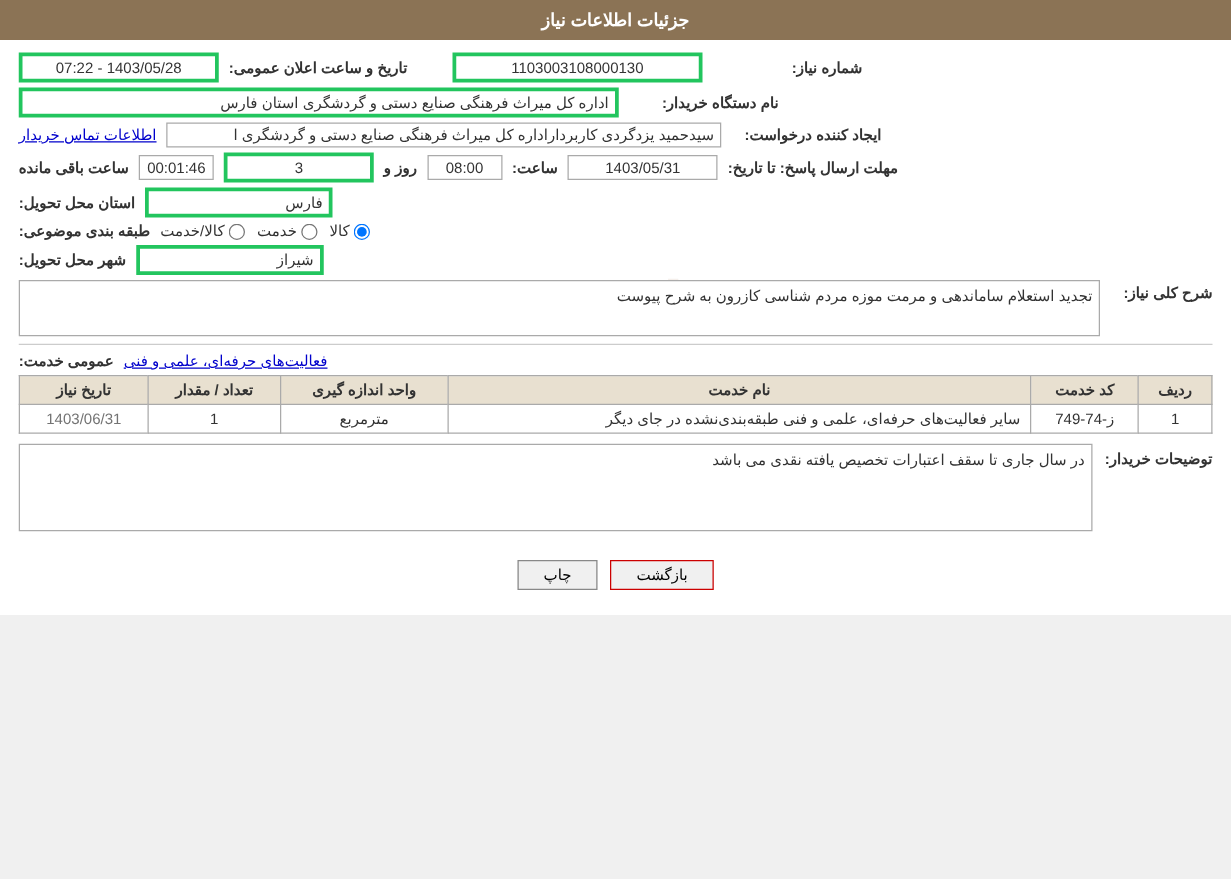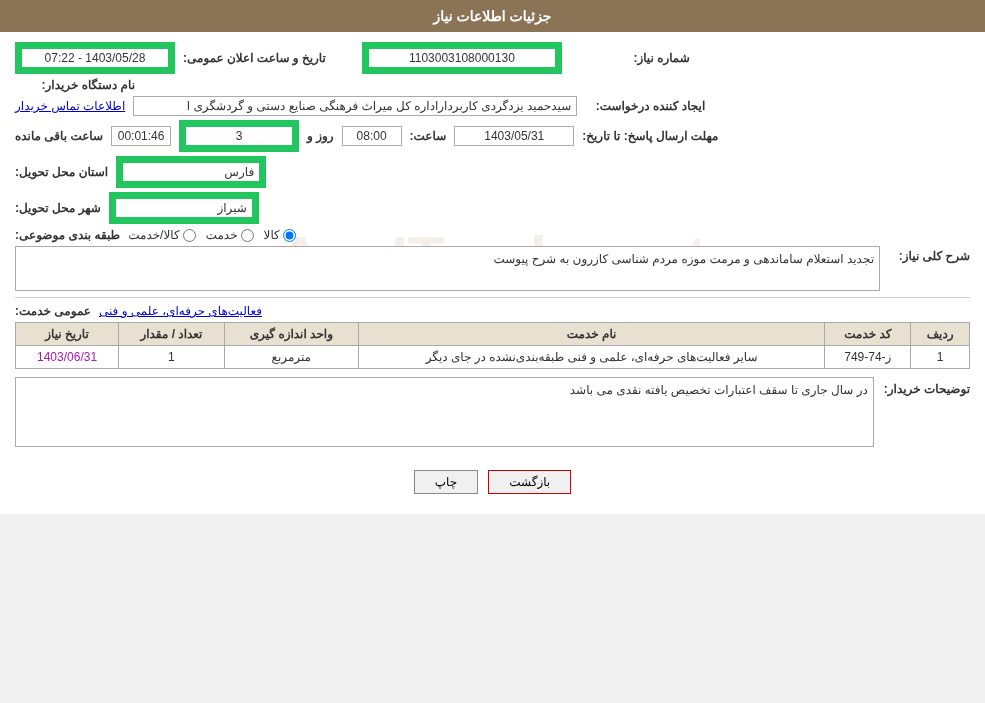--- a/index.html
+++ b/index.html
@@ -27,21 +27,21 @@
       padding: 10px 15px;
     }
     .label-cell {
       text-align: right;
       white-space: nowrap;
       font-weight: bold;
       color: #333;
       width: 120px;
     }
     .input-box {
-      border: 7px solid #22c55e;
+      border: 3px solid #22c55e;
       padding: 2px 5px;
       background: #fff;
       display: inline-block;
       min-width: 120px;
       text-align: right;
     }
     .input-medium {
       width: 200px;
     }
     .link-blue {
@@ -85,20 +85,21 @@
       padding: 4px 8px;
       text-align: center;
       font-weight: bold;
     }
     .services-table td {
       border: 1px solid #aaa;
       padding: 4px 8px;
       text-align: center;
     }
     .services-table td.text-right {
+      text-align: right;
       border-radius: 10px;
     }
     .buyer-notes {
       display: flex;
       align-items: flex-start;
       gap: 10px;
       margin: 8px 0;
     }
     .buyer-notes-label {
       font-weight: bold;
@@ -226,20 +227,21 @@
     <div class="announce-row">
       <span class="label-cell inline-label">شماره نیاز:</span>
       <span class="input-box input-medium" style="text-align:center;">1103003108000130</span>
       &nbsp;&nbsp;&nbsp;&nbsp;&nbsp;&nbsp;
       <span class="inline-label">تاریخ و ساعت اعلان عمومی:</span>
       <span class="input-box" style="width:160px;text-align:center;">1403/05/28 - 07:22</span>
     </div>
 
     <div class="announce-row">
       <span class="label-cell inline-label">نام دستگاه خریدار:</span>
+      <span class="input-box" style="width:480px;text-align:right;">اداره کل میراث فرهنگی  صنایع دستی و گردشگری استان فارس</span>
     </div>
 
     <div class="announce-row">
       <span class="label-cell inline-label">ایجاد کننده درخواست:</span>
       <span style="text-align:right;border:1px solid #aaa;padding:2px 5px;background:#fff;width:444px;display:inline-block;">سیدحمید یزدگردی کاربرداراداره کل میراث فرهنگی  صنایع دستی و گردشگری ا</span>
       <span class="link-blue">اطلاعات تماس خریدار</span>
     </div>
 
     <div class="deadline-row">
       <span class="inline-label">مهلت ارسال پاسخ: تا تاریخ:</span>
@@ -248,43 +250,43 @@
       <span class="time-input">08:00</span>
       <span class="inline-label">روز و</span>
       <span class="input-box" style="width:40px;text-align:center;">3</span>
       <span class="time-input">00:01:46</span>
       <span class="inline-label">ساعت باقی مانده</span>
     </div>
 
     <div class="province-row">
       <span class="inline-label">استان محل تحویل:</span>
       <span class="input-box" style="width:150px;">فارس</span>
-    </div>
-
-    <div class="province-row">
-      <span class="inline-label">شهر محل تحویل:</span>
-      <span class="input-box" style="width:150px;">شیراز</span>
     </div>
 
     <div class="province-row">
       <span class="inline-label">طبقه بندی موضوعی:</span>
       <div class="radio-group">
         <div class="radio-item">
           <span>کالا/خدمت</span>
           <input type="radio" name="category" style="">
         </div>
         <div class="radio-item">
           <span>خدمت</span>
           <input type="radio" name="category" style="">
         </div>
         <div class="radio-item">
           <span>کالا</span>
           <input type="radio" name="category" checked="" style="">
         </div>
       </div>
+    </div>
+
+    <div class="province-row">
+      <span class="inline-label">شهر محل تحویل:</span>
+      <span class="input-box" style="width:150px;">شیراز</span>
     </div>
 
 
     <div class="shrh-row">
       <div class="shrh-label">شرح کلی نیاز:</div>
       <div style="flex:1;border:1px solid #aaa;padding:5px;background:#fff;min-height:45px;text-align:right;">تجدید  استعلام ساماندهی و مرمت موزه مردم شناسی کازرون به شرح پیوست</div>
     </div>
 
     <hr class="section-divider">
 
@@ -305,21 +307,21 @@
           <th>تاریخ نیاز</th>
         </tr>
       </thead>
       <tbody id="services-tbody">
       <tr>
       <td>1</td>
       <td>ز-74-749</td>
       <td class="text-right">سایر فعالیت‌های حرفه‌ای، علمی و فنی طبقه‌بندی‌نشده در جای دیگر</td>
       <td>مترمربع</td>
       <td>1</td>
-      <td style="color:#a21caf;">1403/06/31</td>
+      <td style="color:#737373;">1403/06/31</td>
     </tr>
         </tbody>
     </table>
 
     <div class="buyer-notes">
       <div class="buyer-notes-label">توضیحات خریدار:</div>
       <div class="buyer-notes-box">در سال جاری تا سقف اعتبارات تخصیص یافته نقدی می باشد</div>
     </div>
 
     <div class="bottom-buttons">

